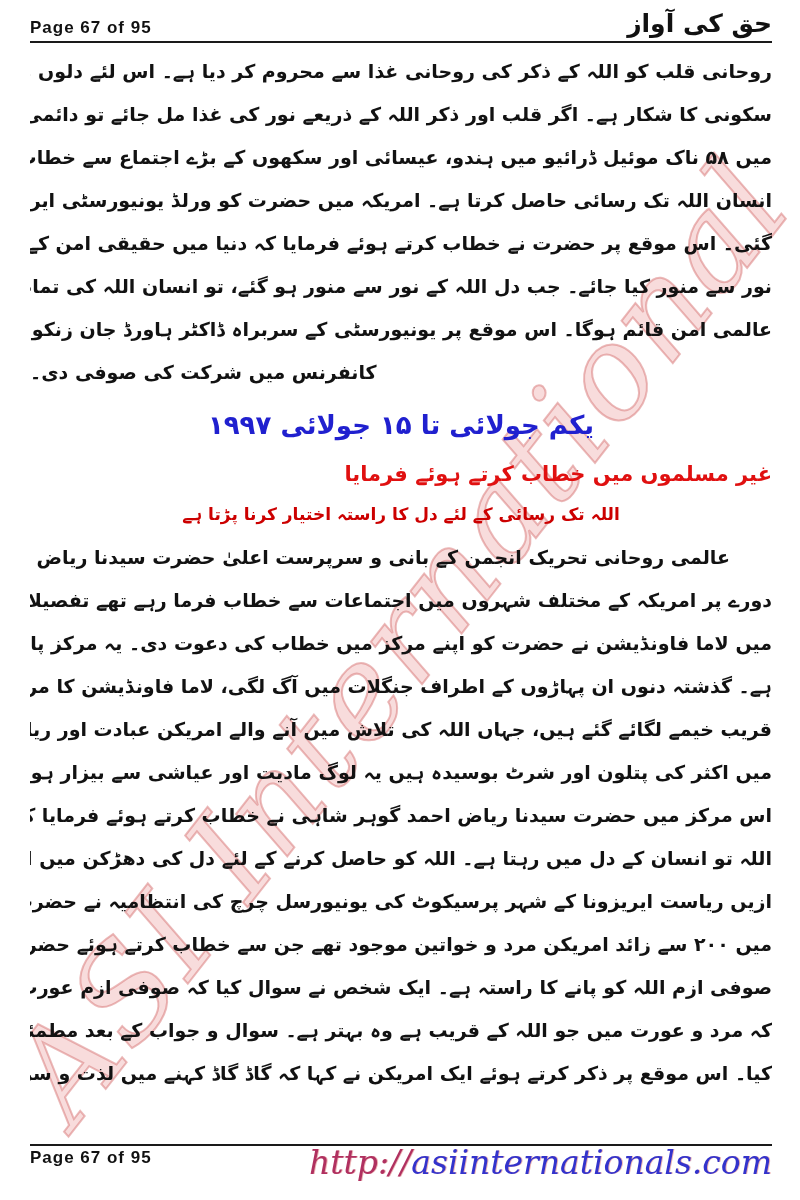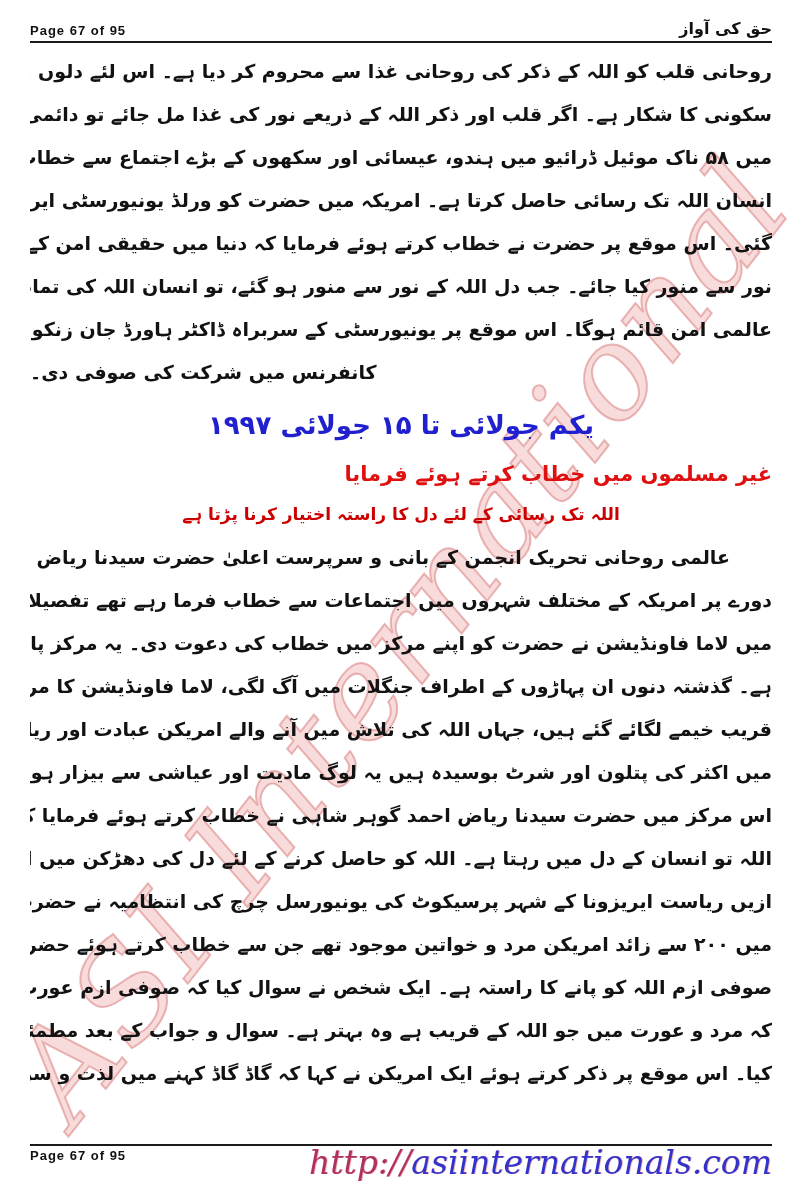--- a/index.html
+++ b/index.html
@@ -18,25 +18,25 @@
   .hdr{
     position:absolute;top:8px;left:30px;right:28px;
     height:30px;
     border-bottom:2px solid #1a1a1a;
     display:flex;justify-content:space-between;align-items:flex-end;
     padding-bottom:3px;
     z-index:2;
   }
   .pg{
     font-family:"Liberation Sans",sans-serif;
-    font-weight:bold;font-size:13px;color:#111;
+    font-weight:bold;font-size:17px;color:#111;
     letter-spacing:1px;
   }
   .hdr-title{
-    font-size:16px;font-weight:bold;color:#111;
+    font-size:25px;font-weight:bold;color:#111;
   }
   
   .urdu{
     direction:rtl;
     unicode-bidi:embed;
     font-family:"DejaVu Sans",sans-serif;
   }
   .body{
     position:absolute;top:50px;left:30px;right:28px;
     z-index:2;

